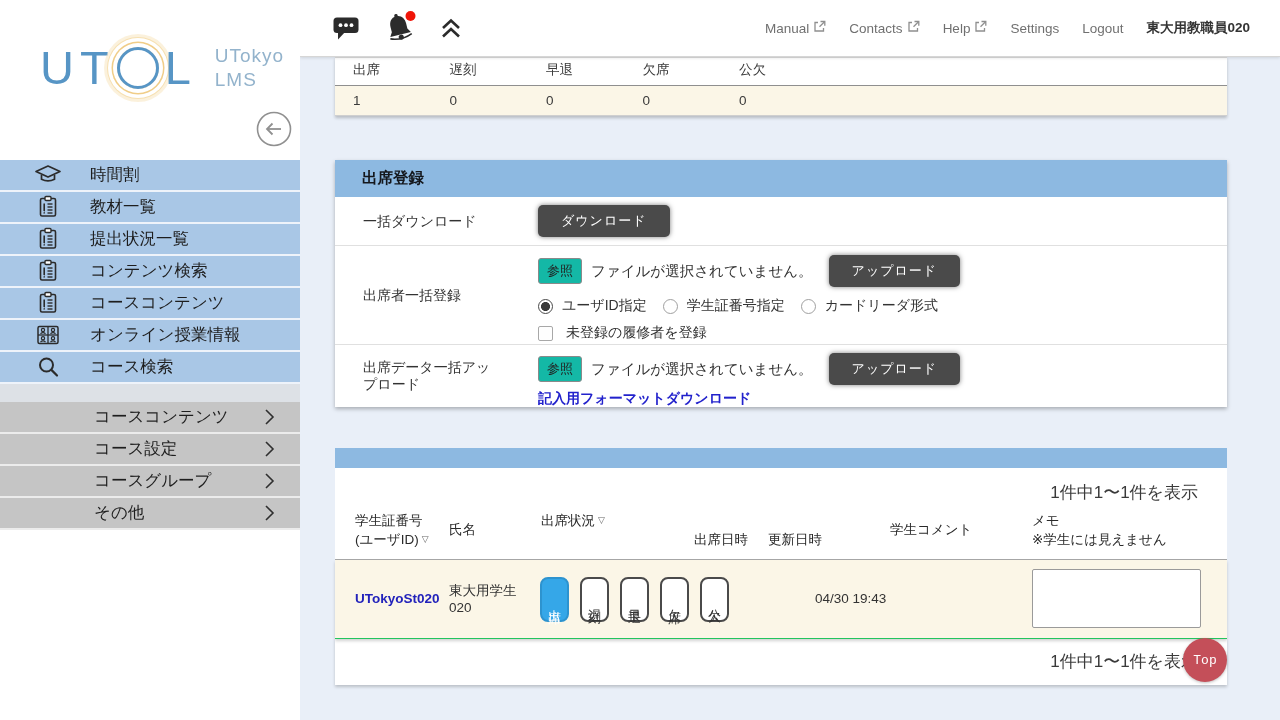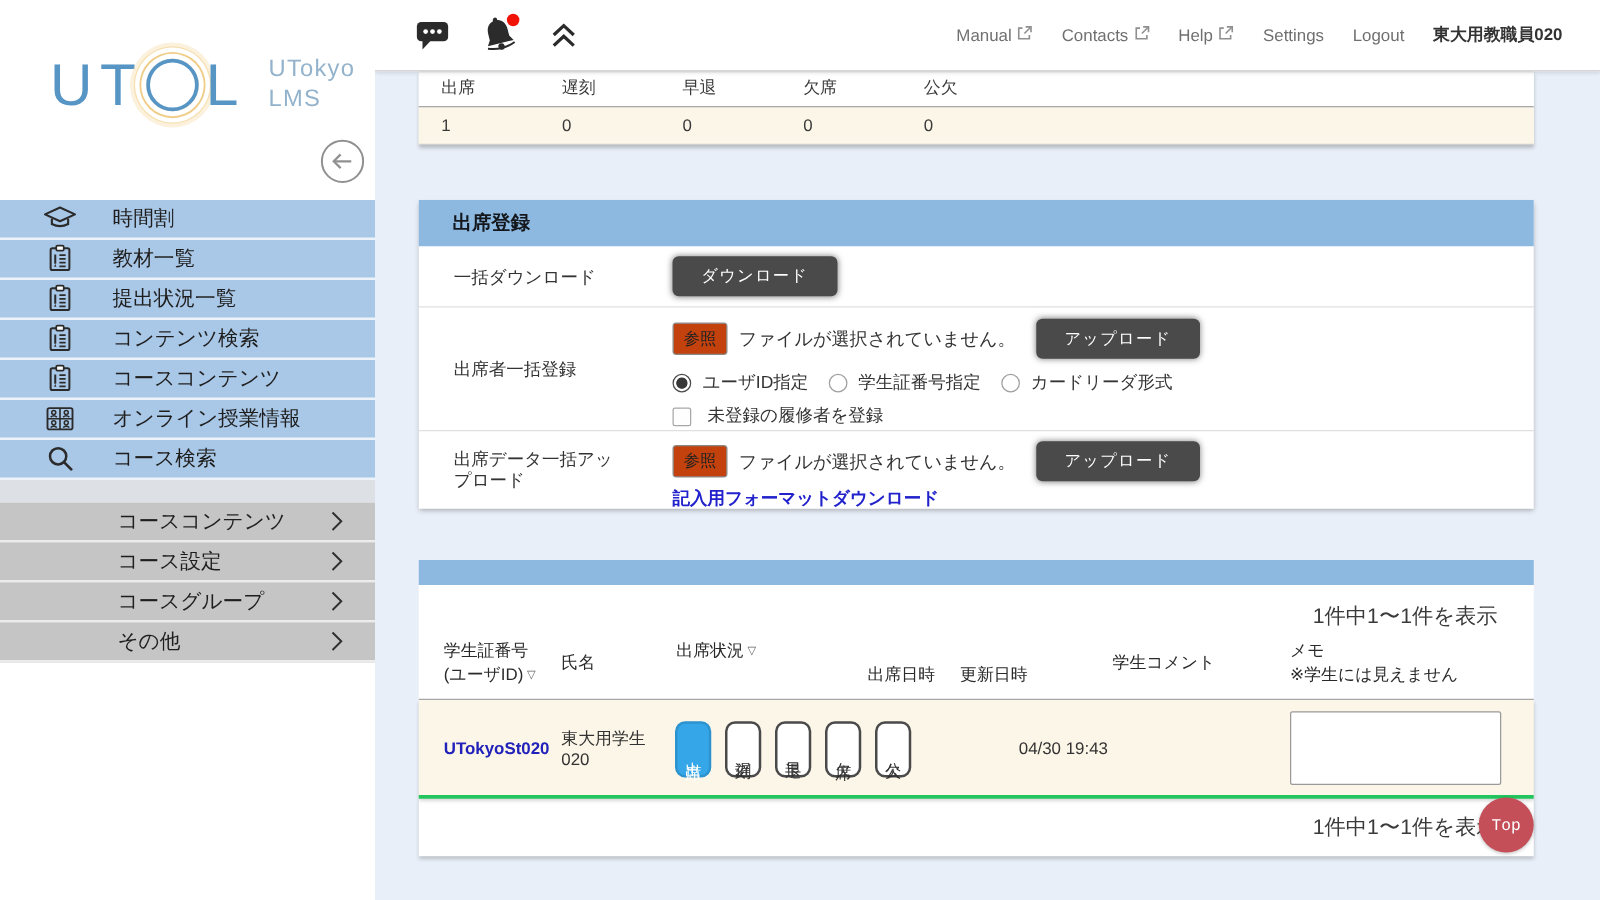--- a/index.html
+++ b/index.html
@@ -60,21 +60,21 @@
              display:flex; align-items:center; line-height:17px; }
   .f-content { flex:1; padding-left:31px; }
   .row-dl { height:49px; }
   .row-dl .f-content { display:flex; align-items:center; }
   .row-reg { height:99px; }
   .row-up { height:62px; }
 
   .btn-dark { background:var(--dark-button-bg,#4a4a4a); color:#fff; font-size:13px; letter-spacing:1px;
               border:none; border-radius:5px; padding:7px 23px; cursor:pointer;
               box-shadow:0 0 5px rgba(0,0,0,0.5); font-family:inherit; }
-  .btn-browse { background:#c2410c; border:1px solid #8a8a8a; border-radius:3px; font-size:13px; color:#222;
+  .btn-browse { background:#14b8a6; border:1px solid #8a8a8a; border-radius:3px; font-size:13px; color:#222;
                 padding:3px 8px; cursor:pointer; font-family:inherit; }
   .file-text { font-size:14.5px; color:#333; margin-left:9px; }
   .file-line { display:flex; align-items:center; }
   .row-reg .file-line { margin-top:9px; }
   .file-line .btn-dark { margin-left:16px; }
 
   .radio-line { display:flex; align-items:center; margin-top:10px; }
   .radio { width:15px; height:15px; border-radius:50%; border:1.5px solid #a0a0a0; background:#fff; cursor:pointer; flex:0 0 15px; }
   .radio.checked { border-color:#4a4a4a; background:radial-gradient(circle,#383838 0 4.2px,#fff 4.8px); }
   .radio-label { font-size:14px; color:#333; margin:0 16px 0 9px; }
@@ -93,21 +93,21 @@
   .col { position:absolute; font-size:13.5px; color:#2a2a2a; line-height:19px; }
   .sort { font-size:9px; color:#666; margin-left:3px; vertical-align:2px; }
   .col-id { left:20px; top:43px; cursor:pointer; }
   .col-name { left:114px; top:52px; }
   .col-status { left:206px; top:43px; cursor:pointer; }
   .col-att { left:359px; top:62px; }
   .col-upd { left:433px; top:62px; }
   .col-comment { left:555px; top:52px; }
   .col-memo { left:697px; top:43px; }
 
-  .tbl-row { position:relative; height:79px; background:var(--highlight-row-bg,#fbf6e7); border-bottom:3px solid #22c55e;
+  .tbl-row { position:relative; height:79px; background:var(--highlight-row-bg,#fbf6e7); border-bottom:1px solid #22c55e;
              box-shadow:0 2px 3px rgba(0,0,0,0.18); }
   .stu-id { position:absolute; left:20px; top:31px; font-size:13.5px; font-weight:bold; color:#2222bb; cursor:pointer; text-decoration:none; }
   .stu-name { position:absolute; left:114px; top:22px; width:84px; font-size:13.5px; color:#333; line-height:17px; }
   .status-group { position:absolute; left:205px; top:17px; display:flex; gap:11px; }
   .status-btn { width:29px; height:45px; border:2px solid #4a4a4a; border-radius:8px; background:#fff; color:#333;
                 font-size:13px; font-family:inherit; cursor:pointer; display:flex; align-items:center; justify-content:center;
                 writing-mode:vertical-rl; text-orientation:upright; line-height:1; padding:0; letter-spacing:1px; }
   .status-btn.active { background:var(--active-status-bg,#35a7e8); border-color:#2d93cf; color:#fff; }
   .stu-datetime { position:absolute; left:480px; top:31px; font-size:13.5px; color:#333; }
   .memo-box { position:absolute; left:697px; top:9px; width:169px; height:59px; border:1px solid #9a9a9a;

